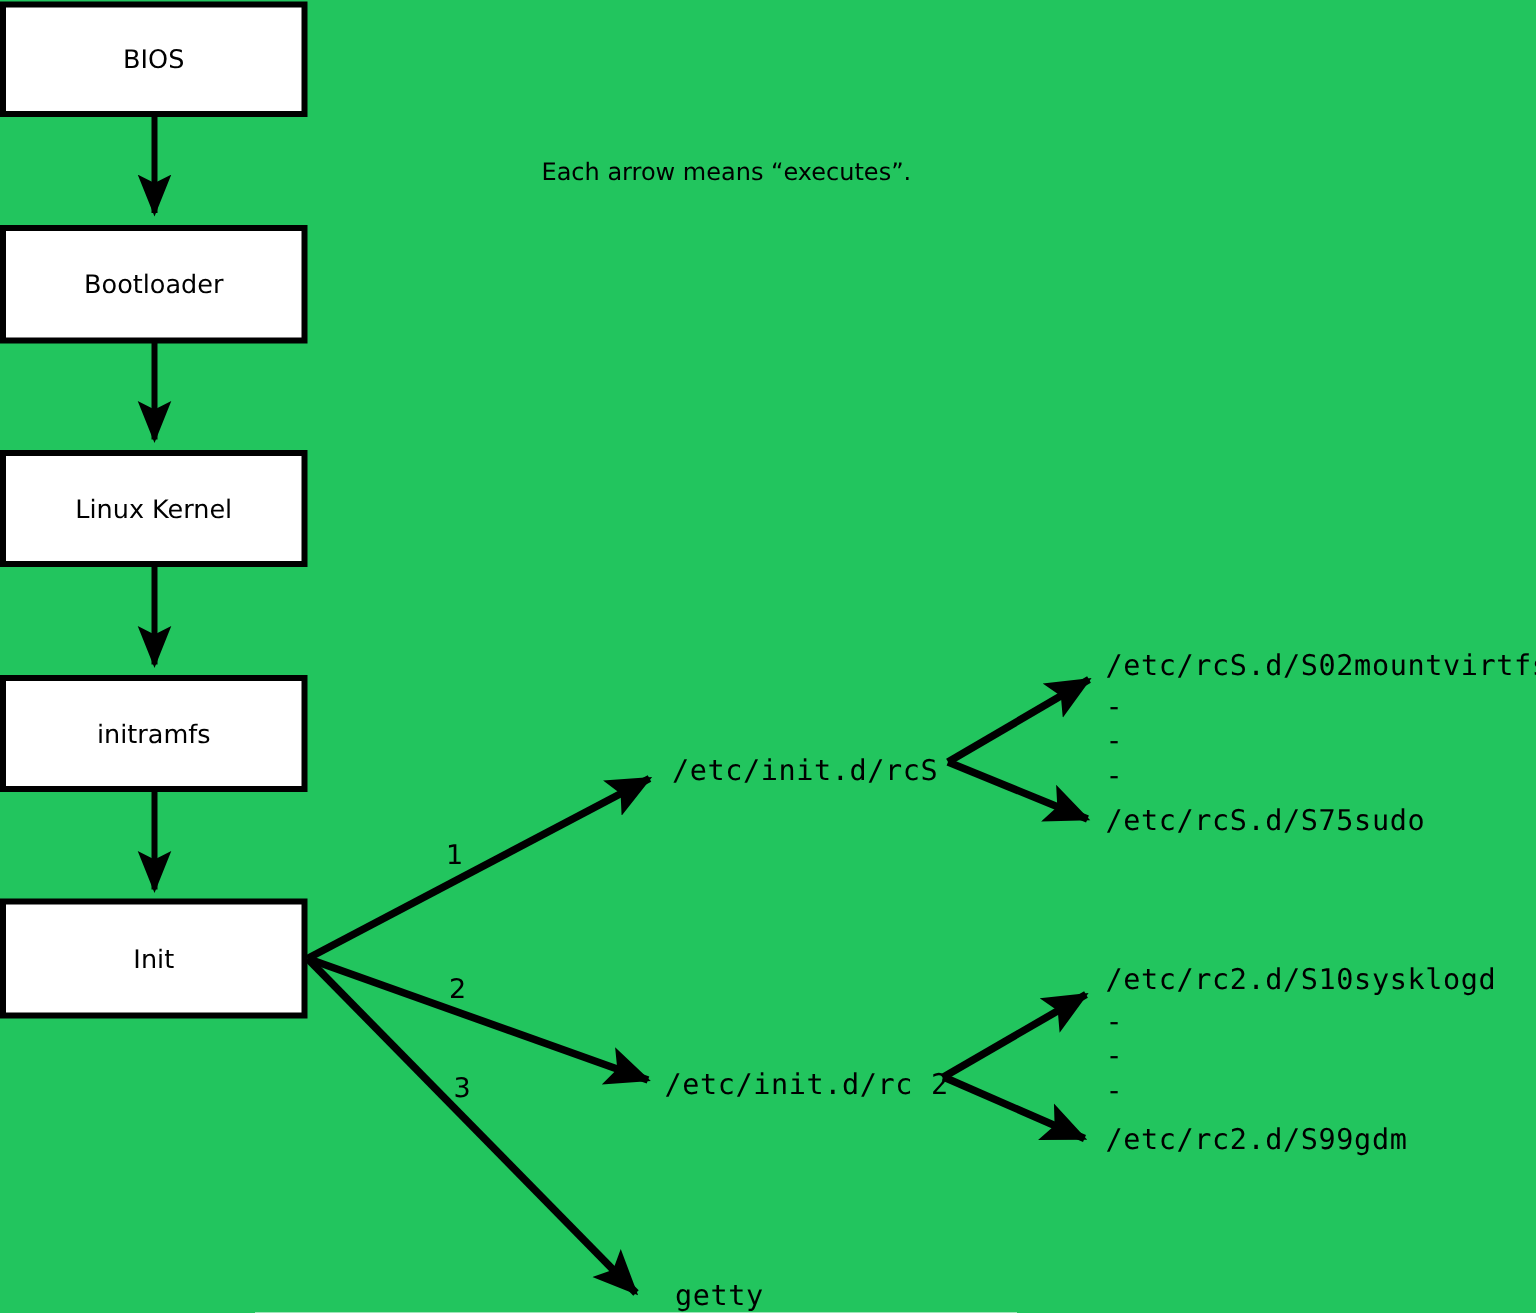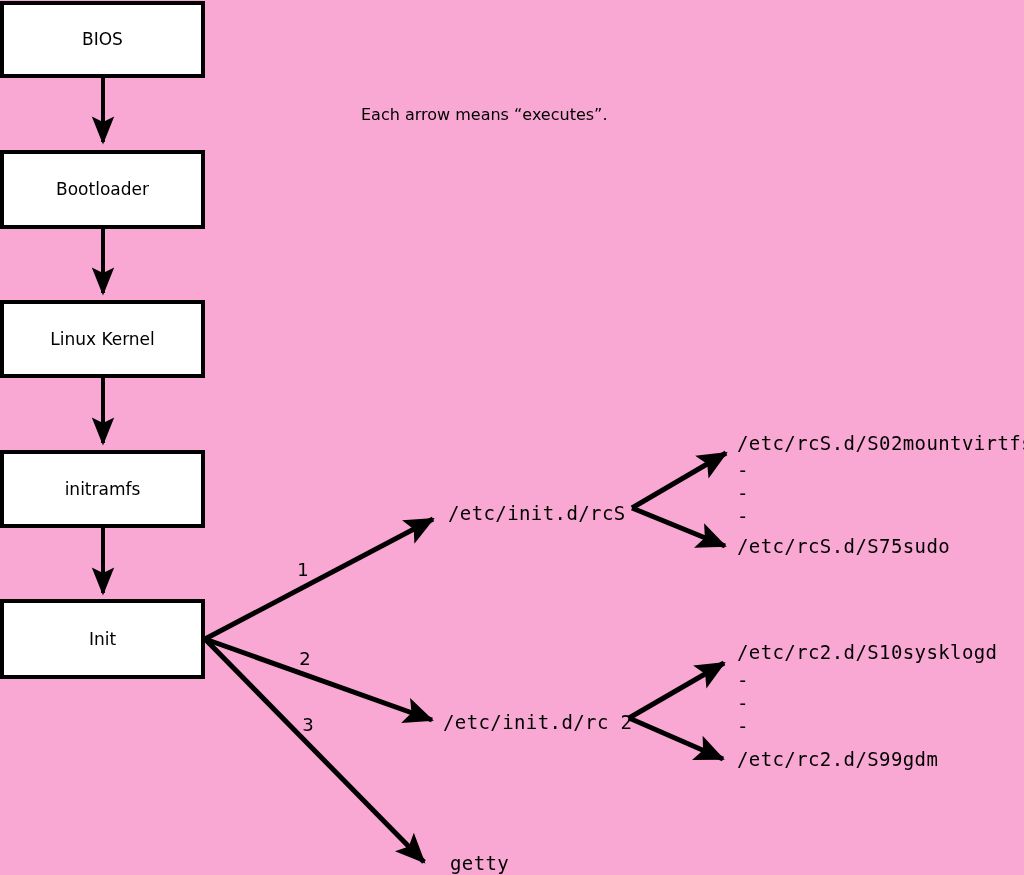--- a/index.html
+++ b/index.html
@@ -9,21 +9,21 @@
     background: #ffffff;
   }
   body {
     font-family: "Liberation Sans", sans-serif;
     color: #000000;
   }
   #canvas {
     position: relative;
     width: 1024px;
     height: 875px;
-    background: #f9a8d4;
+    background: #22c55e;
     overflow: hidden;
   }
   #diagram-svg {
     position: absolute;
     left: 0;
     top: 0;
     width: 1024px;
     height: 875px;
   }
   .box-label {

